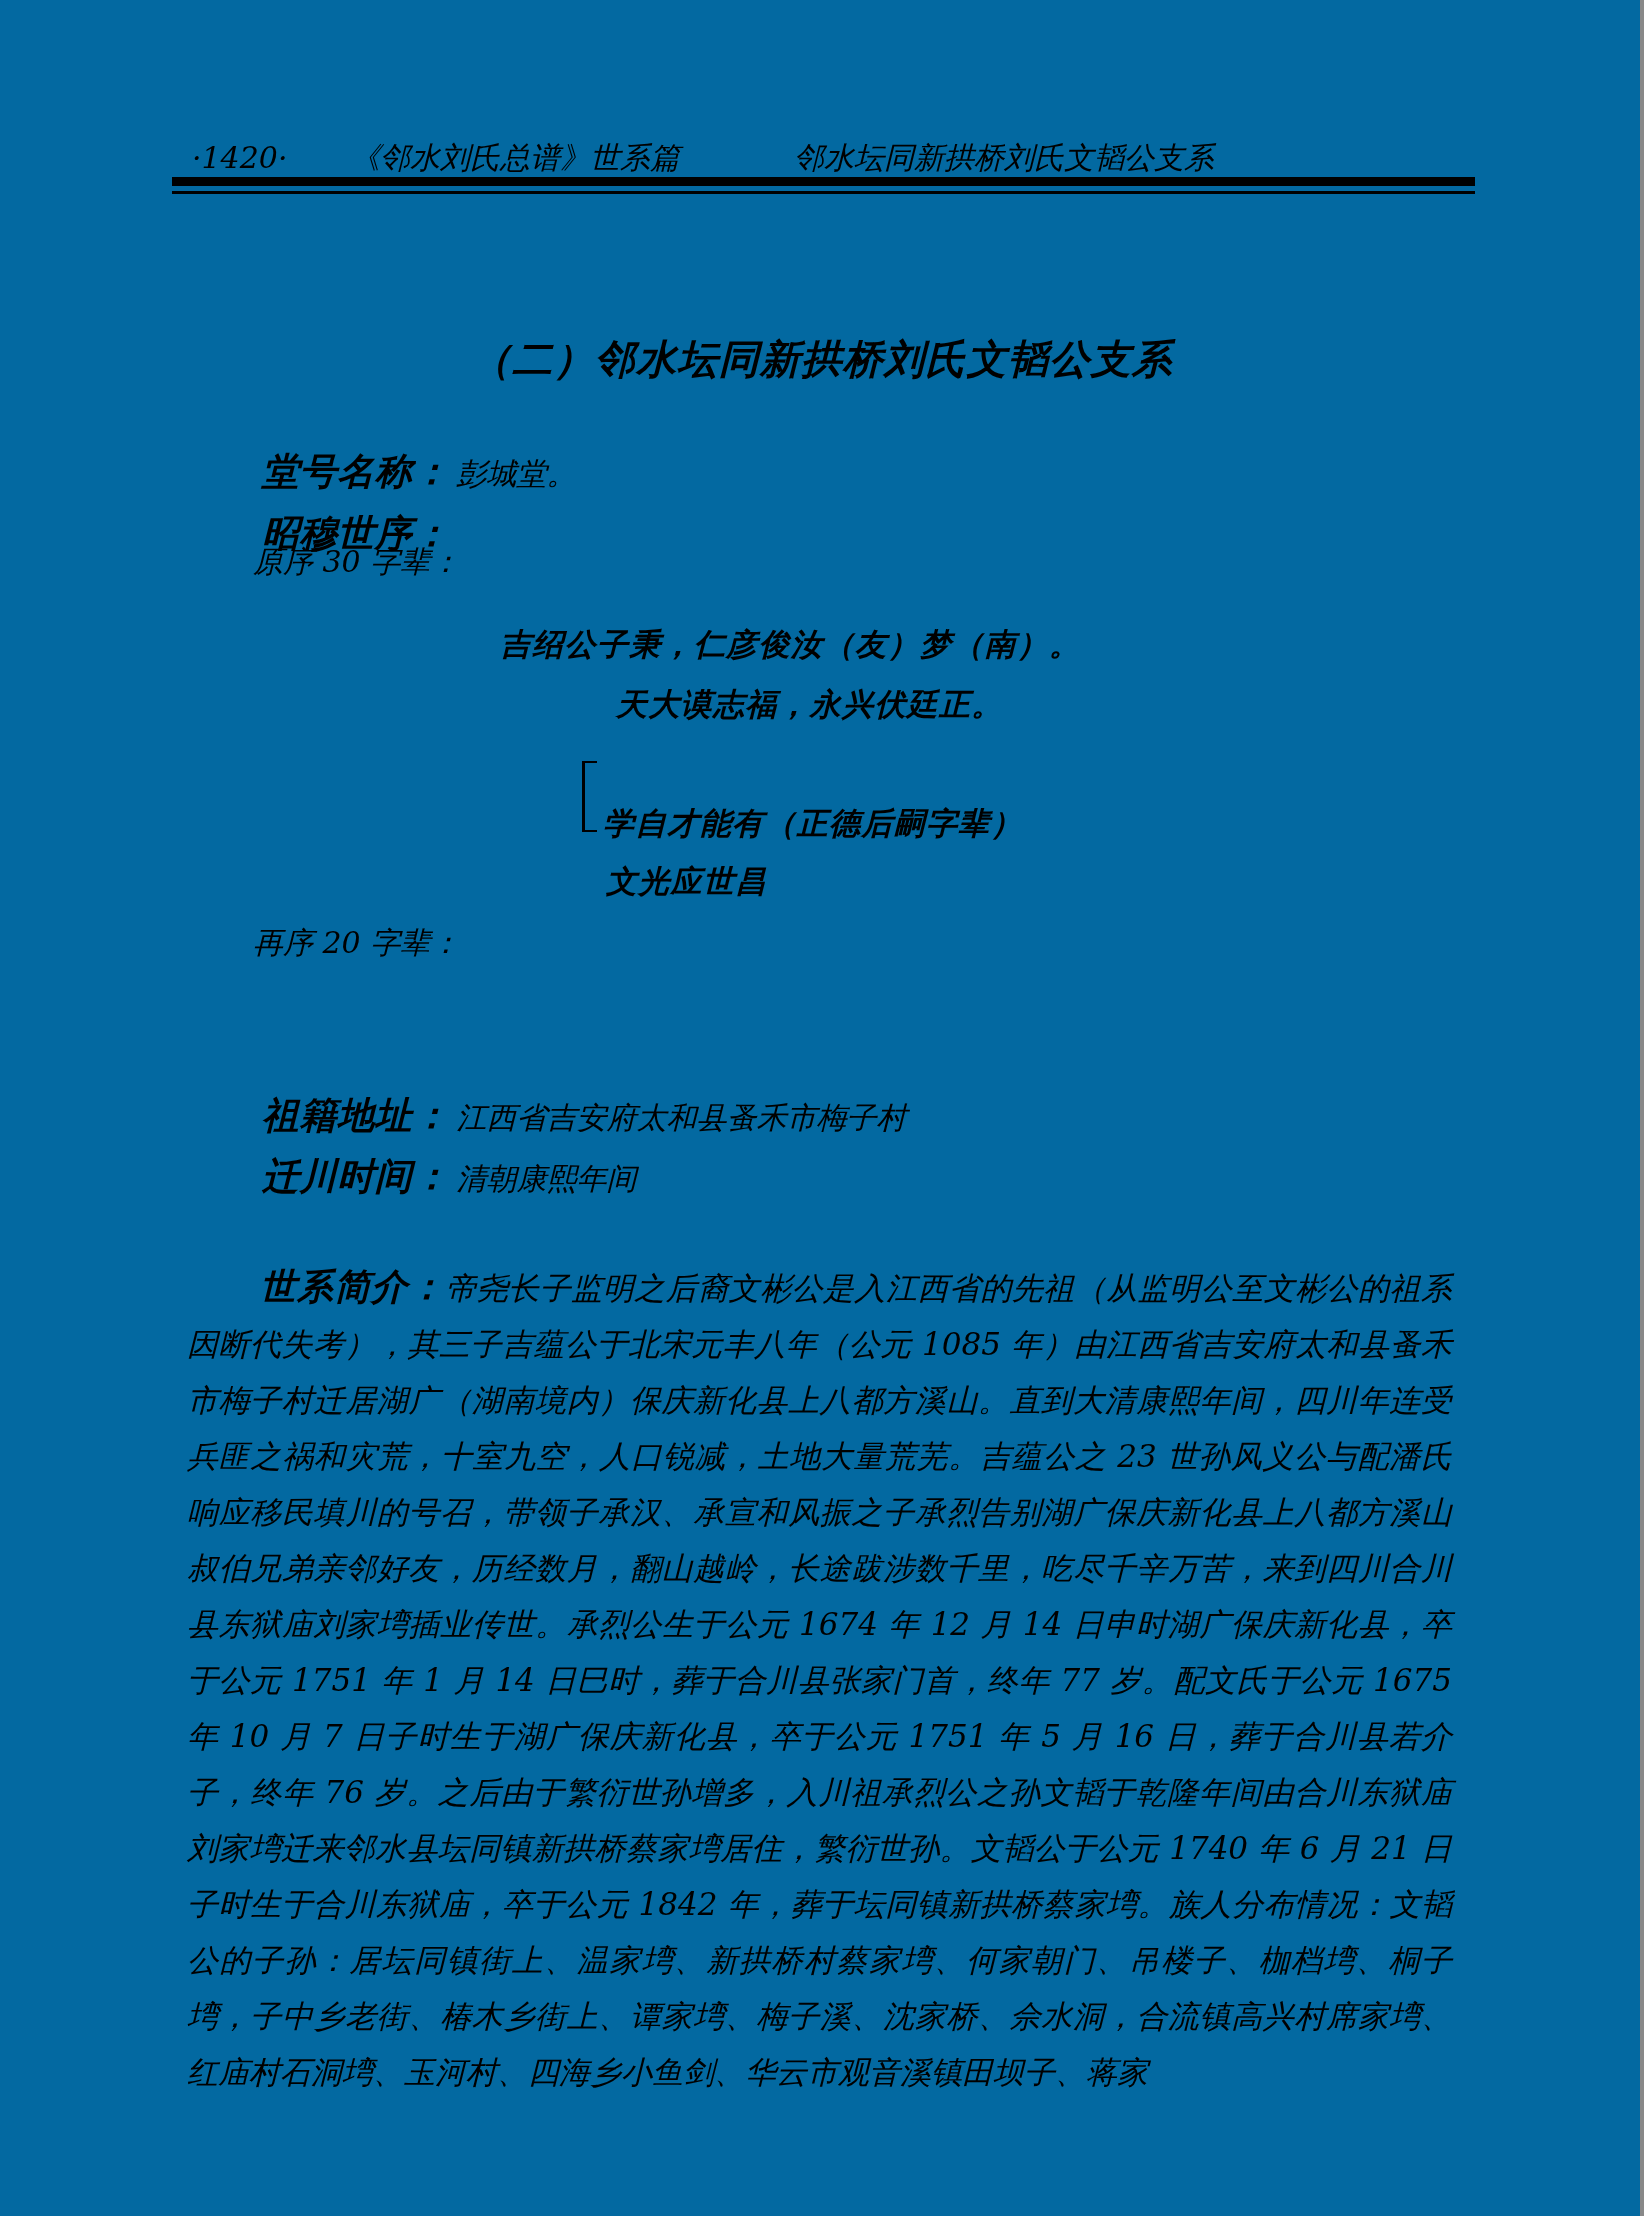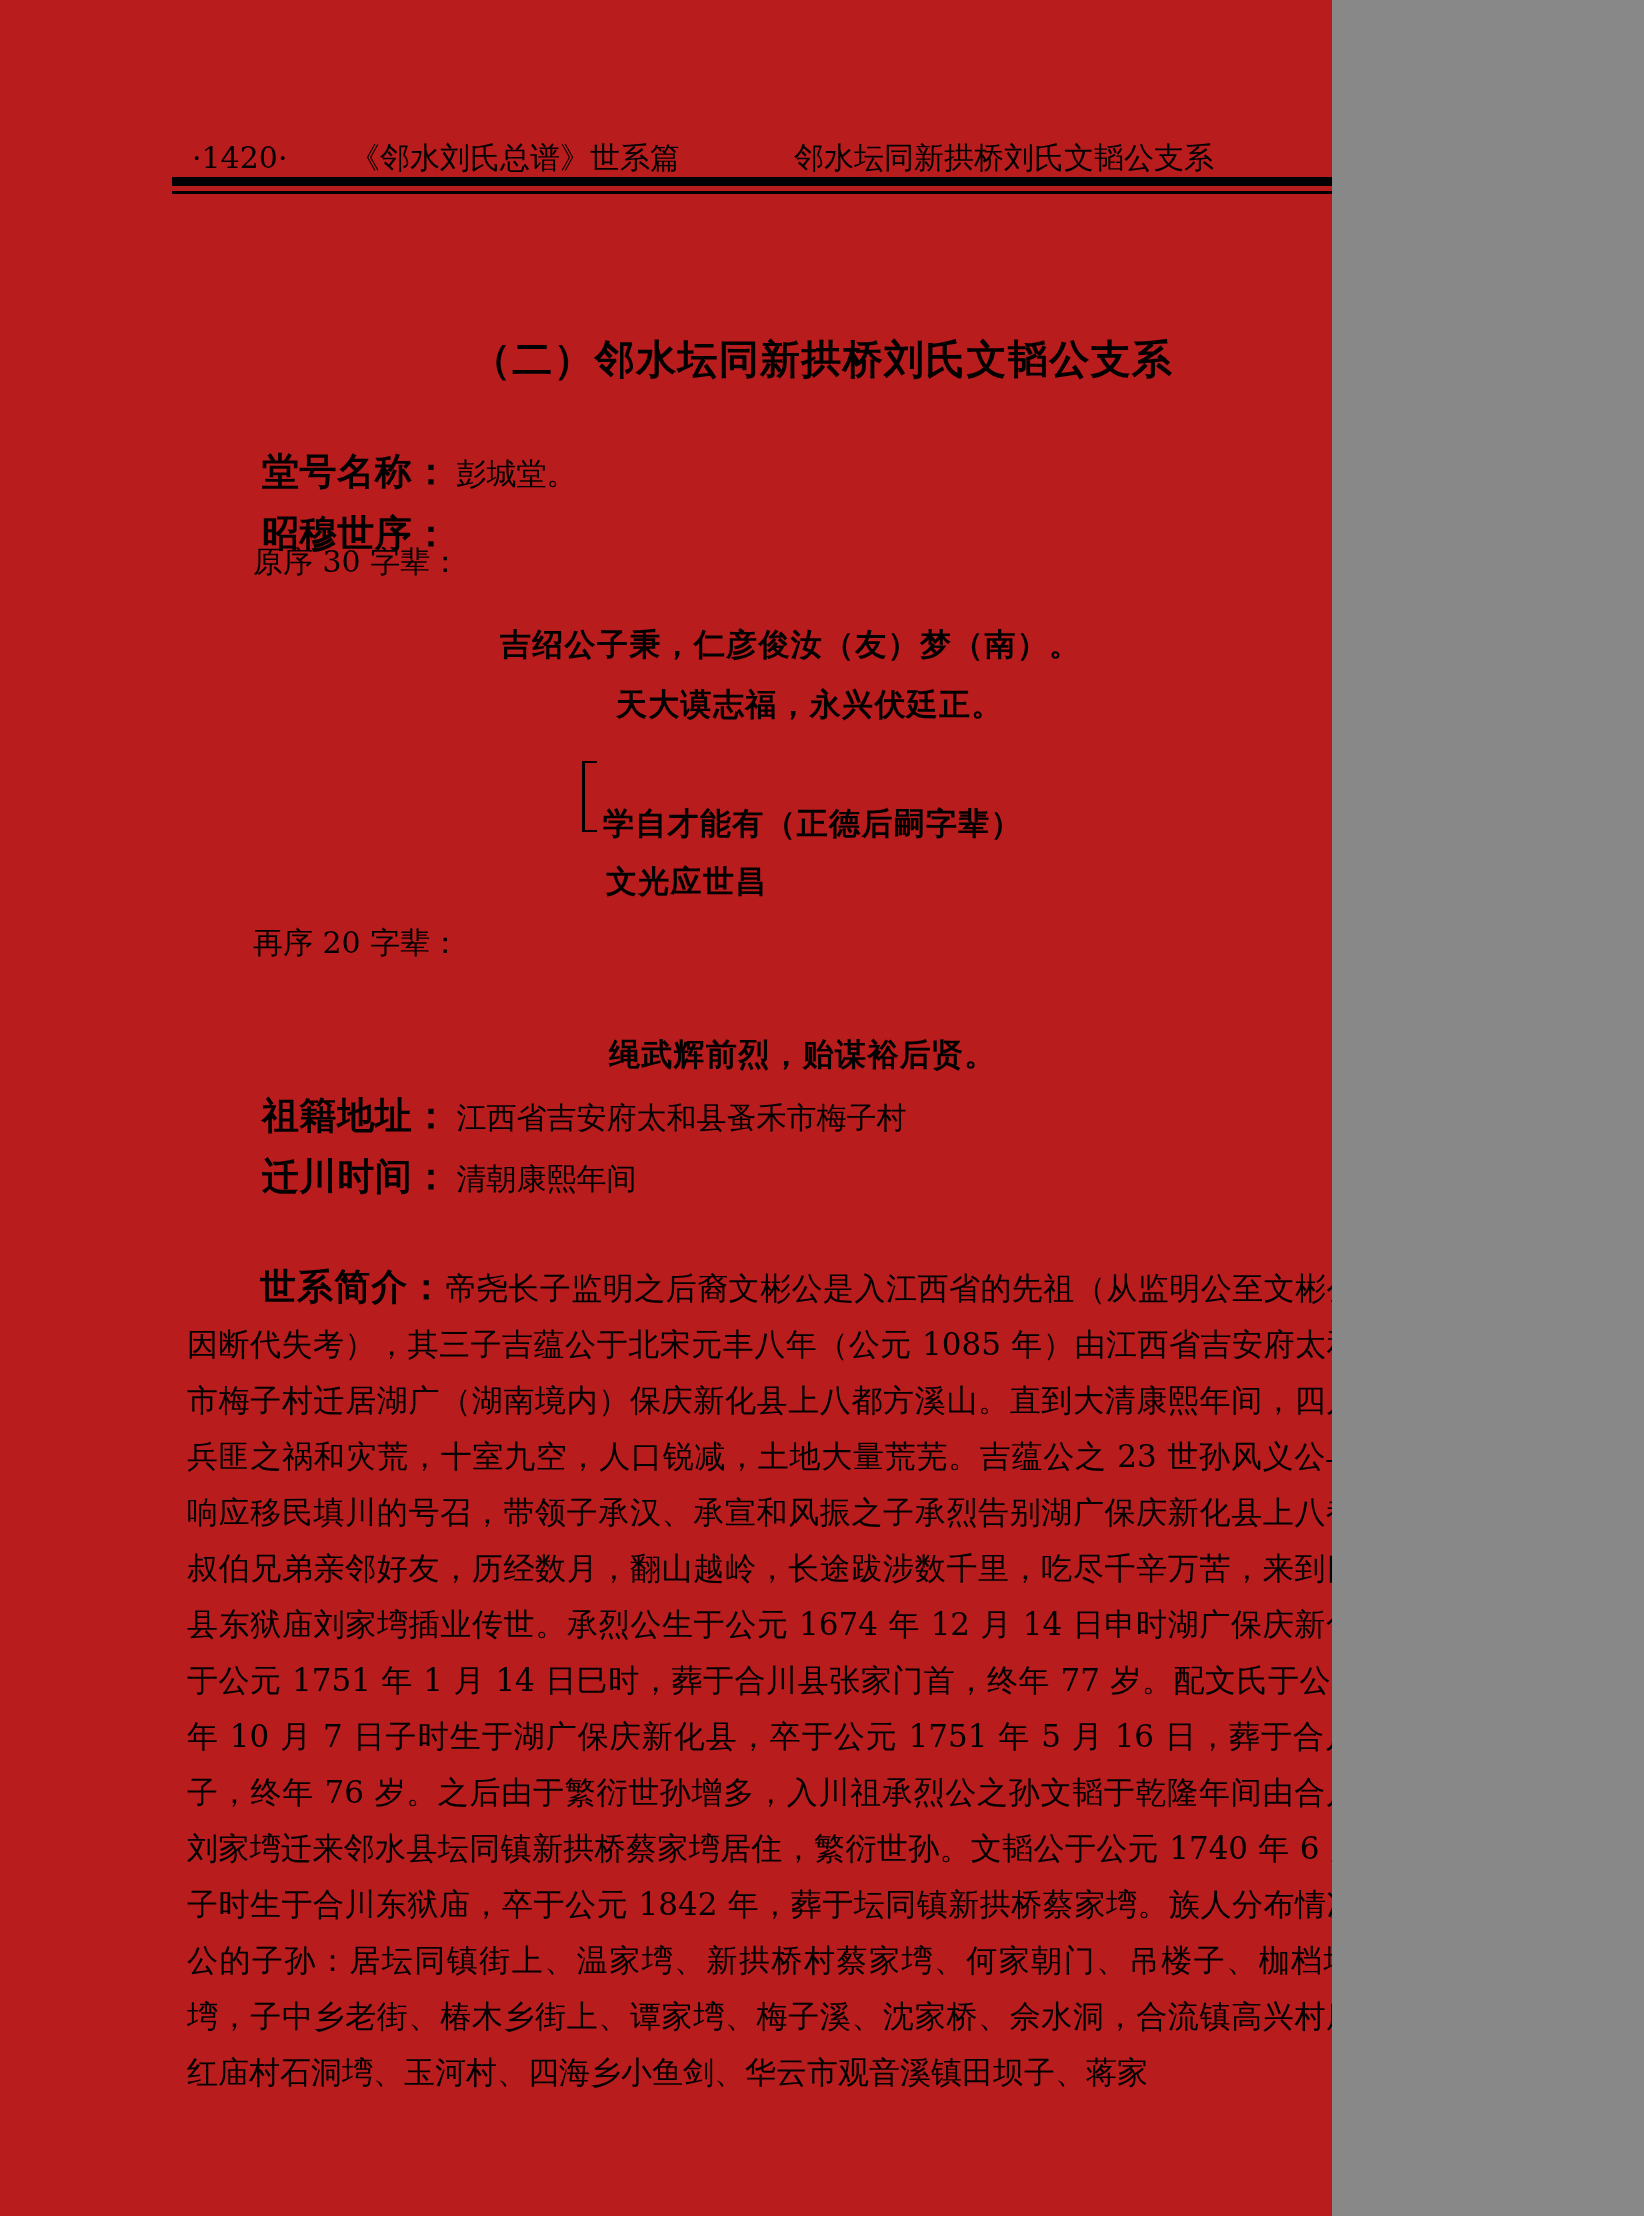--- a/index.html
+++ b/index.html
@@ -1,23 +1,24 @@
 <!DOCTYPE html>
 <html style="font-size:10.3px"><head>
 <meta charset="utf-8">
 <style>
   html,body{margin:0;padding:0;background:#888;}
   .page{
     position:relative;
-    width:1332px;
+    width:1640px;
     height:2216px;
-    background:#b91c1c;
+    background:#0369a1;
     color:#000;
     font-family:"DejaVu Serif","Liberation Serif",serif;
     overflow:hidden;
+    font-style:italic;
   }
   .abs{position:absolute;}
   
   .hdr{font-size:30px;line-height:34px;white-space:nowrap;}
   .rule{background:#000;}
   
   .doc-title{
     left:0;top:332px;width:1644px;
     text-align:center;
     font-size:40px;font-weight:bold;
@@ -75,21 +76,20 @@
   </div>
 
   <div class="abs plain-line" style="left:253px;top:544px;">原序 30 字辈：</div>
   <div class="abs poem" style="left:500px;top:624px;">吉绍公子秉，仁彦俊汝（友）梦（南）。</div>
   <div class="abs poem" style="left:616px;top:684px;">天大谟志福，永兴伏廷正。</div>
   <div class="abs bracket" style="left:582px;top:761px;"></div>
   <div class="abs poem" style="left:603px;top:803px;">学自才能有（正德后嗣字辈）</div>
   <div class="abs poem" style="left:606px;top:861px;">文光应世昌</div>
 
   <div class="abs plain-line" style="left:253px;top:925px;">再序 20 字辈：</div>
-  <div class="abs poem" style="left:609px;top:1034px;">绳武辉前烈，贻谋裕后贤。</div>
 
   <div class="abs field-row" style="top:1095px;">
     <span class="flabel">祖籍地址：</span><span class="fvalue">江西省吉安府太和县蚤禾市梅子村</span>
   </div>
 
   <div class="abs field-row" style="top:1156px;">
     <span class="flabel">迁川时间：</span><span class="fvalue">清朝康熙年间</span>
   </div>
 
 

